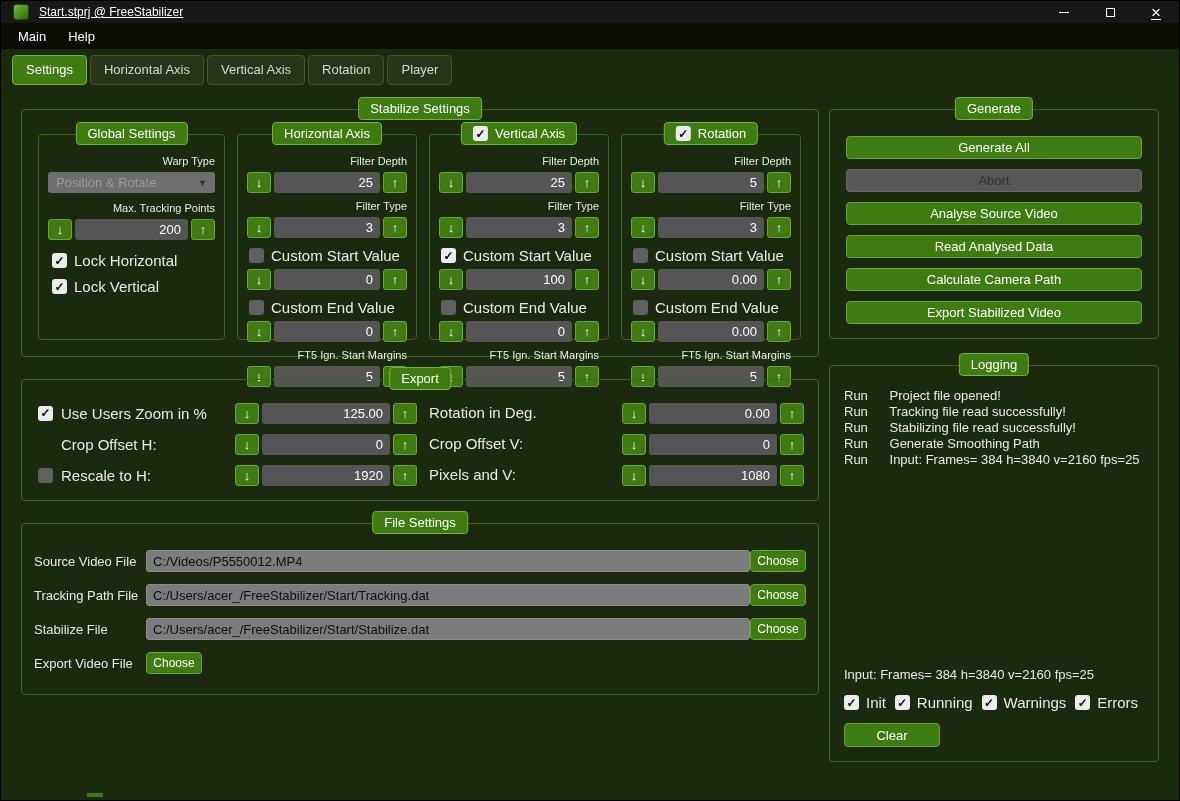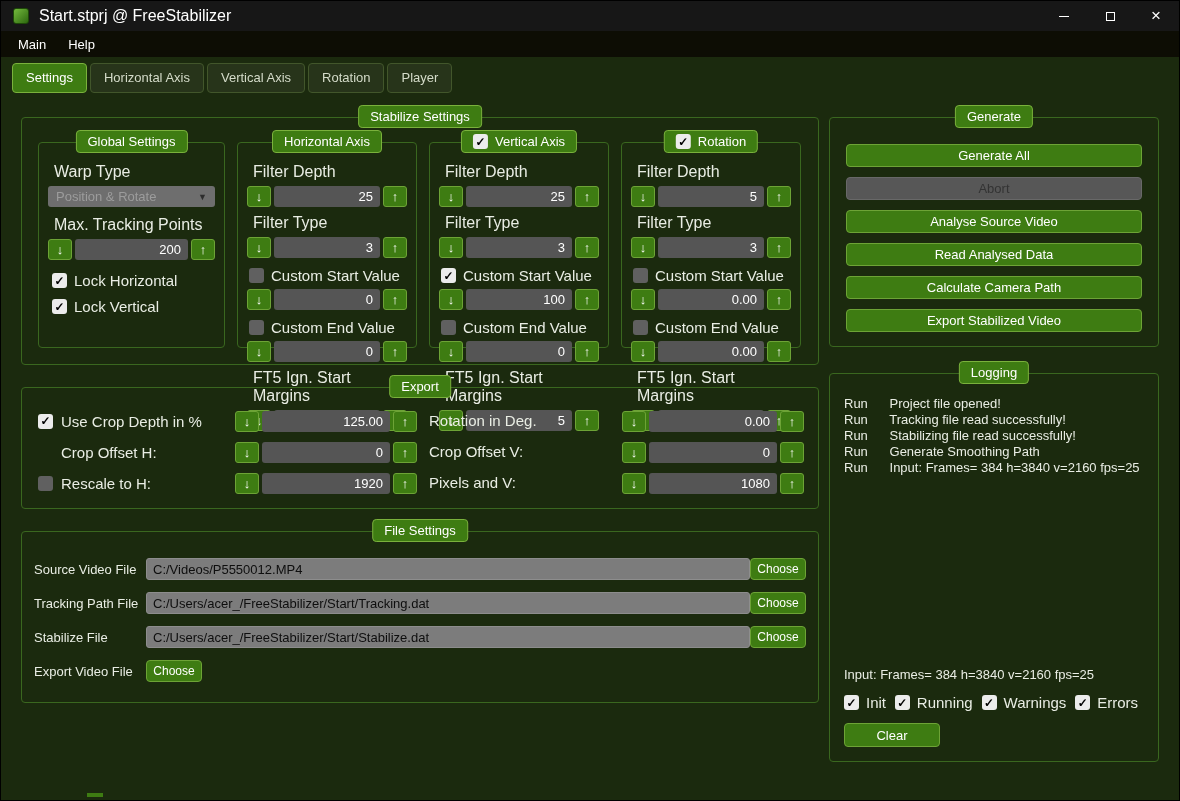--- a/index.html
+++ b/index.html
@@ -3,22 +3,22 @@
 <meta charset="utf-8">
 <style>
   * { margin:0; padding:0; box-sizing:border-box; }
   html,body { background:#000; }
   body { font-family:"Liberation Sans", sans-serif; }
 
   .window { width:1180px; height:801px; background:#1b2a0e; display:flex; flex-direction:column;
             border:1px solid #000; position:relative; overflow:hidden; }
 
   
-  .titlebar { height:30px; background:#171717; display:flex; align-items:center;
-              padding-left:12px; color:#fff; font-size:16px; flex:0 0 auto; }
+  .titlebar { height:22px; background:#171717; display:flex; align-items:center;
+              padding-left:12px; color:#fff; font-size:12px; flex:0 0 auto;text-decoration:underline; }
   .app-icon { width:16px; height:16px; border-radius:3px; margin-right:10px;
               background:linear-gradient(135deg,#74b93d,#2d680f); border:1px solid #1e4a08; }
   .win-controls { margin-left:auto; display:flex; height:100%; }
   .win-btn { width:46px; display:flex; align-items:center; justify-content:center; color:#fff; cursor:default; }
   .min-glyph { width:10px; height:1px; background:#fff; display:block; }
   .max-glyph { width:9px; height:9px; border:1px solid #fff; display:block; }
   .close-glyph::before { content:"×"; font-size:17px; line-height:1; }
 
   
   .menubar { height:26px; background:#0d0d04; display:flex; align-items:center;
@@ -75,21 +75,21 @@
   
   .tinput { background:#7c7c7c; border:1px solid #8d8d8d; border-radius:3px; color:#0e0e0e;
             font-size:13px; height:22px; padding:0 6px; width:100%;
             font-family:"Liberation Sans",sans-serif; }
 
   
   .gb-stabilize { height:248px; padding:24px 16px 16px; display:flex; gap:12px; }
   .subgroup { padding:18px 9px 8px; display:flex; flex-direction:column; }
   .subgroup.global { width:187px; }
   .subgroup.axis { width:180px; }
-  .f-label { color:#e9ede4; font-size:16px; margin:7px 0 5px 6px; }
+  .f-label { color:#e9ede4; font-size:11px; margin:7px 0 5px 6px;text-align:right; }
   .f-label.first { margin-top:2px; }
   .subgroup .checkrow { margin:9px 0 5px 2px; }
   .global .dropdown { margin-bottom:2px; }
   .global .checkrow { margin:12px 0 0 4px; }
   .global .checkrow + .checkrow { margin-top:9px; }
 
   
   .gb-export { height:122px; margin-top:22px; padding:22px 14px 16px; }
   .export-row { display:flex; align-items:center; height:22px; margin-bottom:9px; }
   .ex-col1 { width:200px; display:flex; align-items:center; gap:8px; padding-left:2px; }
@@ -314,21 +314,21 @@
         </div>
       </div>
 
       <div class="groupbox gb-export">
         <div class="gb-title">
           <span>Export</span>
         </div>
         <div class="export-row">
           <div class="ex-col1">
             <span class="cbox">✓</span>
-            <span class="label">Use Crop Depth in %</span>
+            <span class="label">Use Users Zoom in %</span>
           </div>
           <div class="spinner ex-spin">
             <div class="spin-btn down"></div>
             <div class="spin-val">125.00</div>
             <div class="spin-btn up"></div>
           </div>
           <div class="ex-col3"><span class="label">Rotation in Deg.</span></div>
           <div class="spinner ex-spin">
             <div class="spin-btn down"></div>
             <div class="spin-val">0.00</div>

